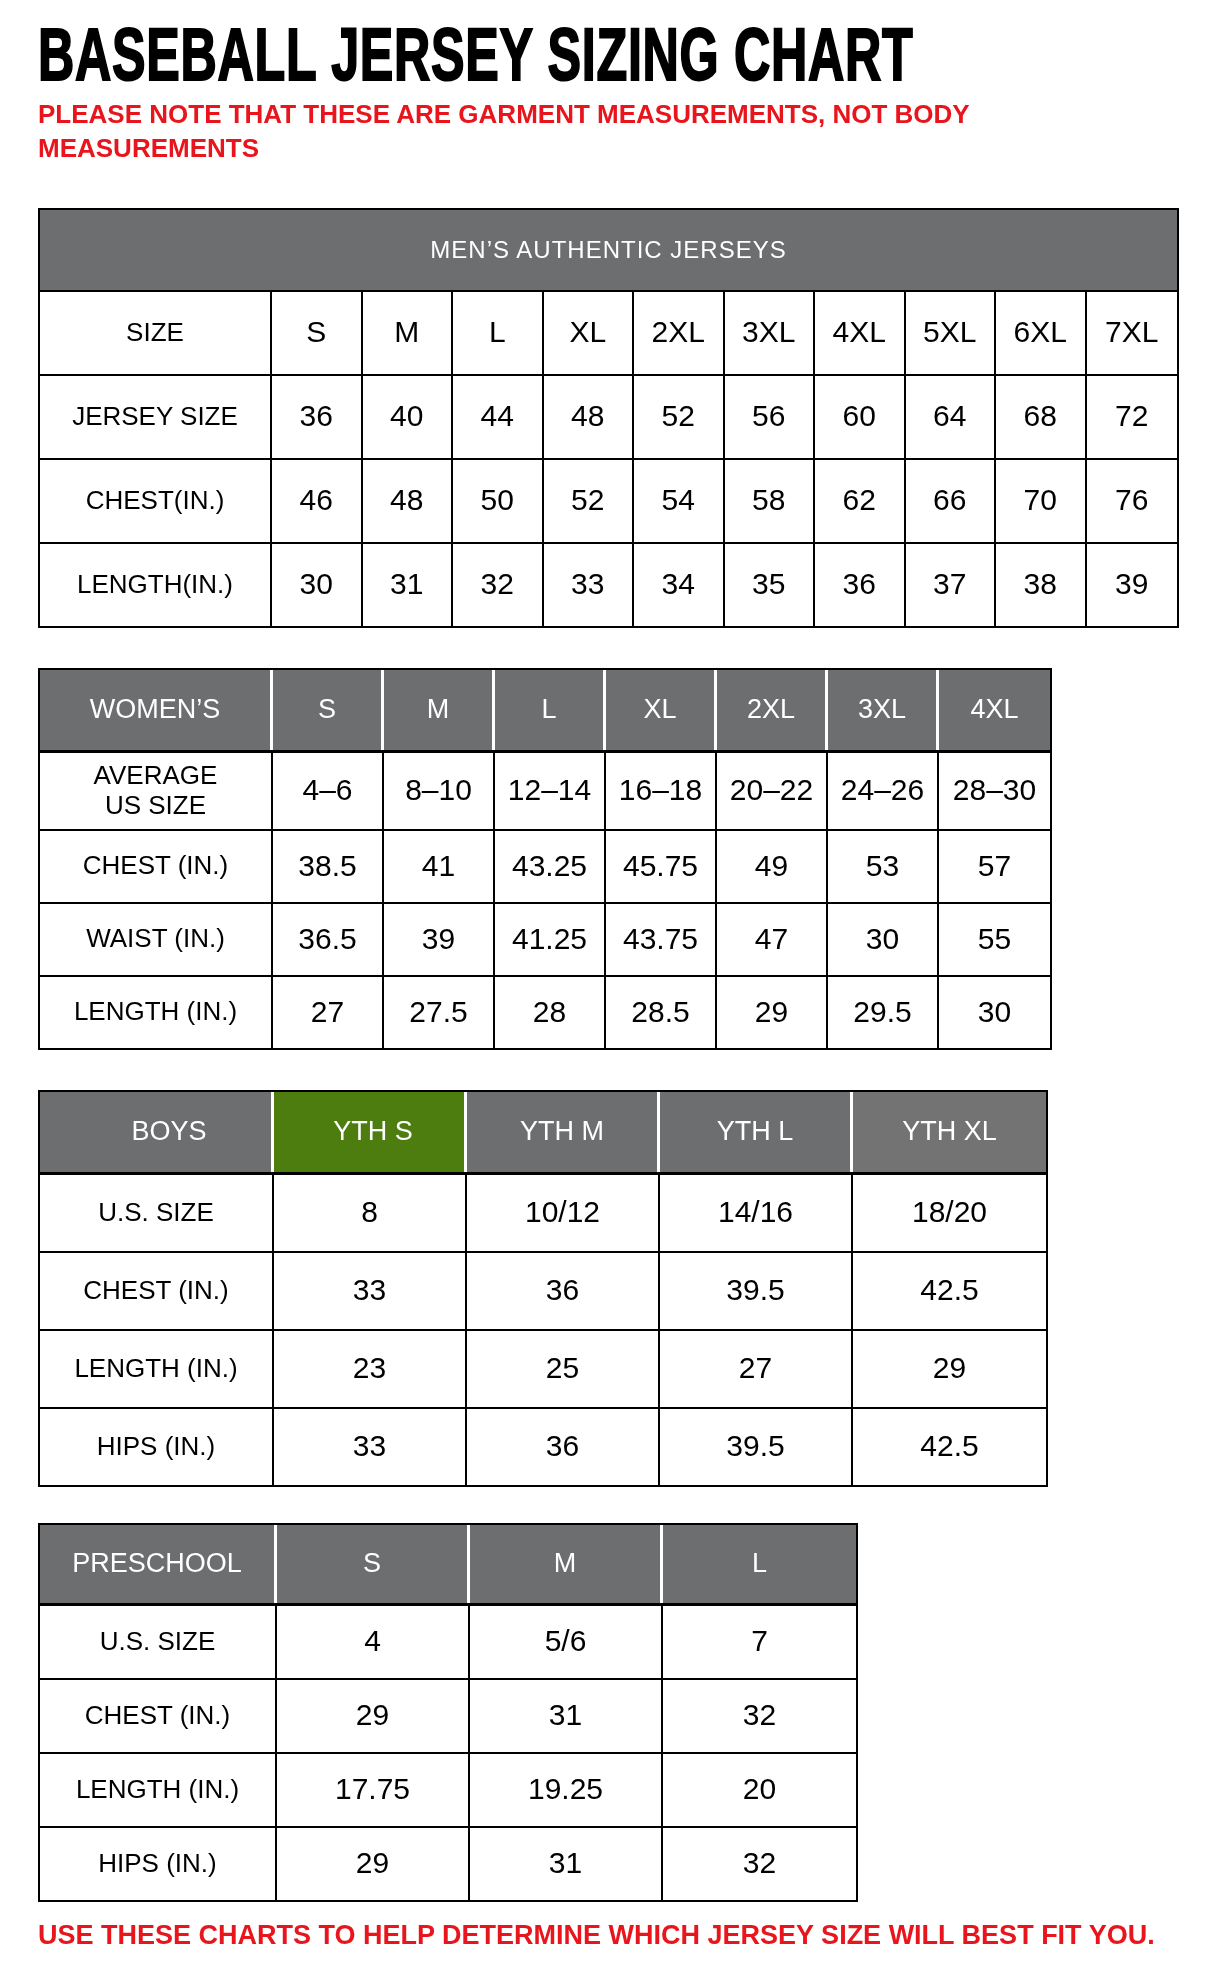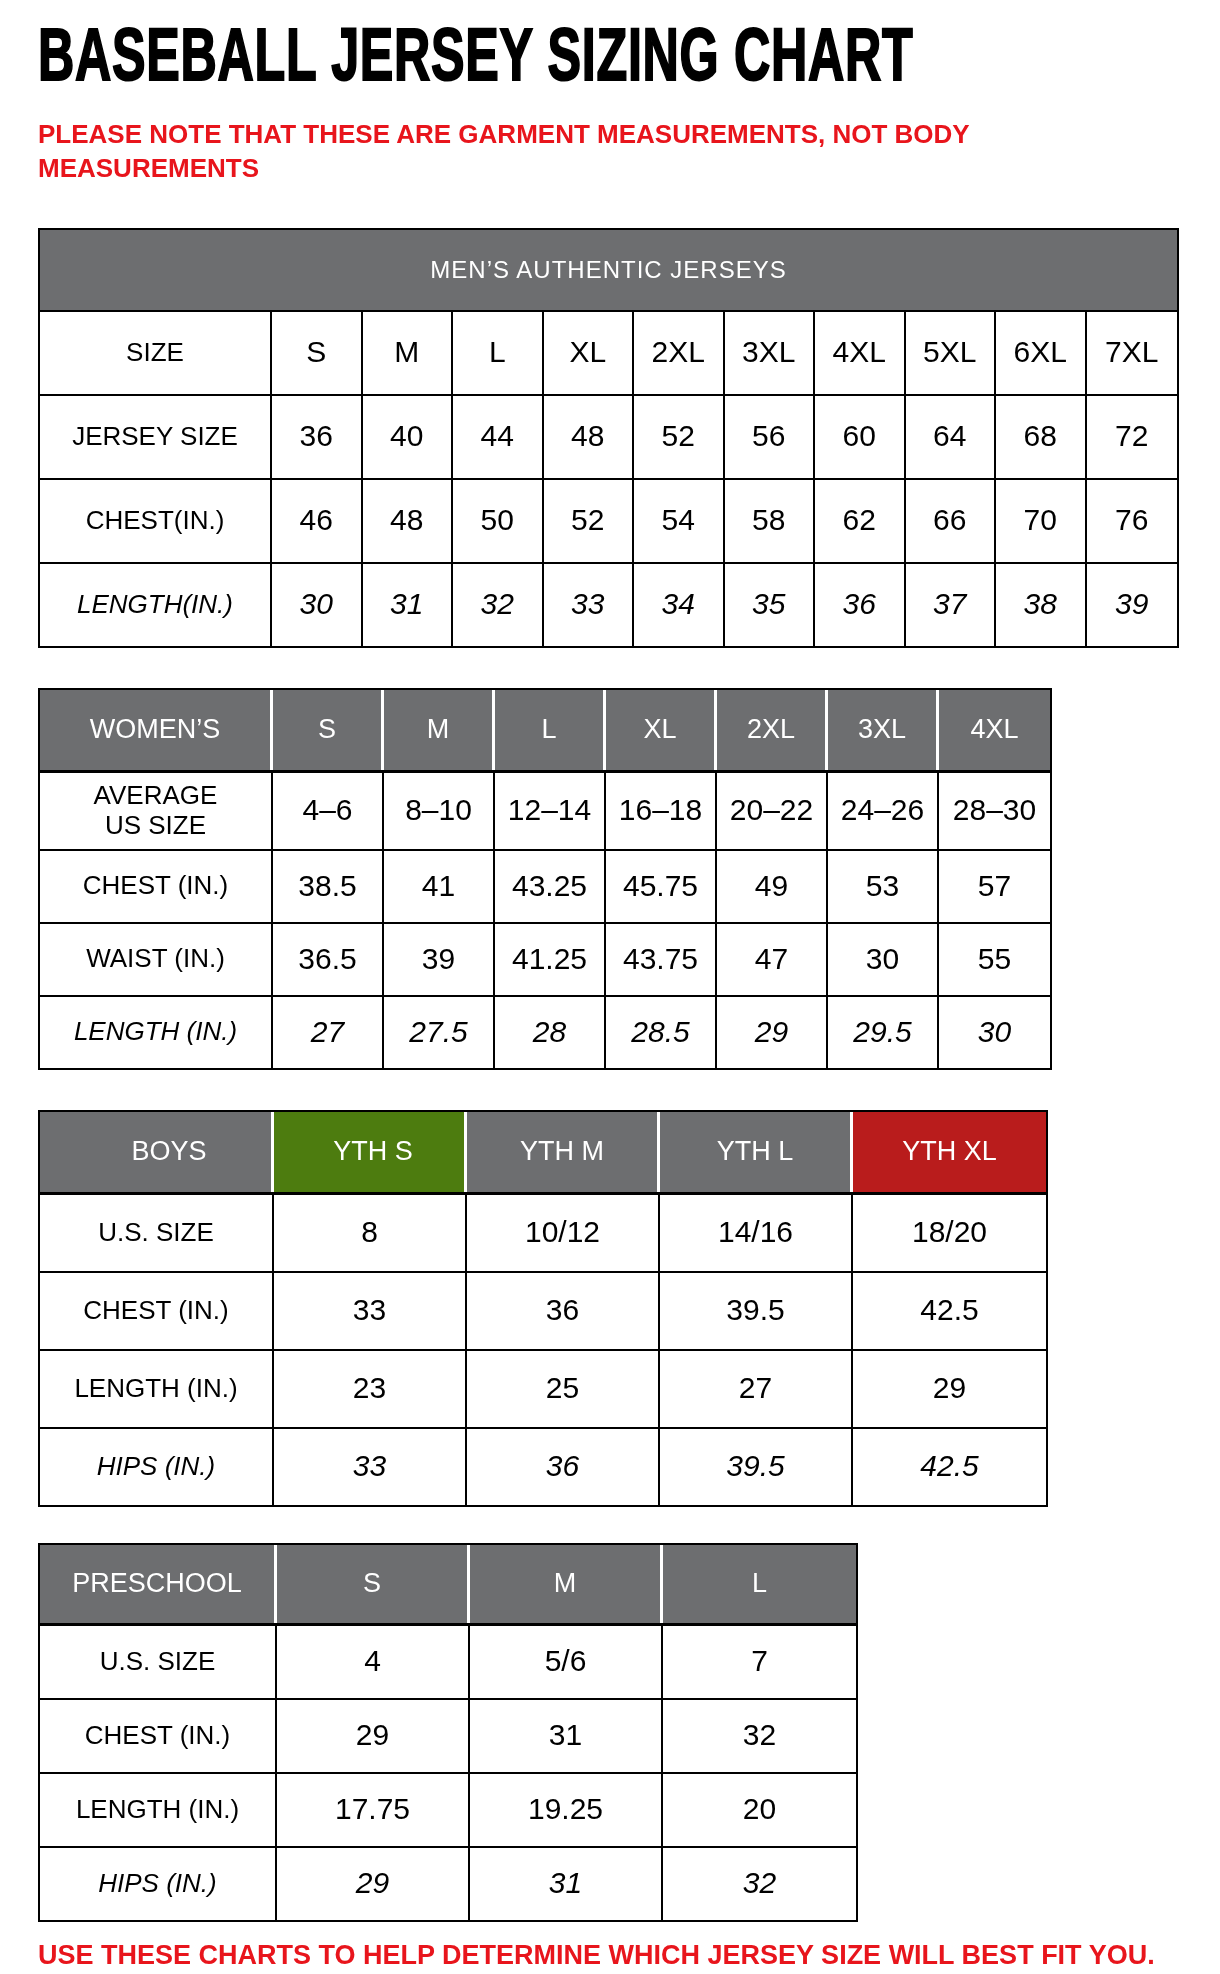--- a/index.html
+++ b/index.html
@@ -9,36 +9,36 @@
   
   .title{margin:0;line-height:0.95;height:76px;overflow:visible;}
   .title .stretch{
     display:inline-block;
     font-size:74px;font-weight:800;letter-spacing:1px;white-space:nowrap;
     transform:scaleX(0.68);transform-origin:left center;
     -webkit-text-stroke:2px #000;
   }
 
   
-  .note{margin-top:22px;font-size:26px;font-weight:700;line-height:1.3;}
+  .note{margin-top:2px;font-size:26px;font-weight:700;line-height:1.3;}
   .note div{display:block;}
 
   
   .sizing-table{
     border:2px solid #000;
     width:-moz-fit-content;width:fit-content;
     background:#fff;
   }
   .banner{
     display:flex;align-items:center;justify-content:center;
     height:80px;color:#fff;font-size:24px;letter-spacing:1px;
     border-bottom:2px solid #000;
   }
   .row{display:flex;border-bottom:2px solid #000;}
-  .row:last-child{border-bottom:none;font-style:italic;}
+  .row:last-child{border-bottom:none;}
   .row.hdr{border-bottom:3px solid #000;}
   .c{
     box-sizing:border-box;
     flex:0 0 var(--cell-w);
     height:var(--row-h);
     display:flex;align-items:center;justify-content:center;
     border-right:2px solid #000;
     font-size:30px;text-align:center;white-space:pre-line;line-height:1.15;
   }
   .c:last-child{border-right:none;}
@@ -178,21 +178,21 @@
         <div class="c">30</div>
       </div>
     </div>
 
   <div id="boys" class="sizing-table">
       <div class="row hdr">
         <div class="c label" style="background: rgb(109, 110, 112); padding-left: 27px;">BOYS</div>
         <div class="c" style="background: #4d7c0f; padding-left: 8px;">YTH S</div>
         <div class="c" style="background: rgb(109, 110, 112);">YTH M</div>
         <div class="c" style="background: rgb(109, 110, 112);">YTH L</div>
-        <div class="c" style="background: #b91c1c;">YTH XL</div>
+        <div class="c" style="background: #737373;">YTH XL</div>
       </div>
       <div class="row">
         <div class="c label">U.S. SIZE</div>
         <div class="c">8</div>
         <div class="c">10/12</div>
         <div class="c">14/16</div>
         <div class="c">18/20</div>
       </div>
       <div class="row">
         <div class="c label">CHEST (IN.)</div>

